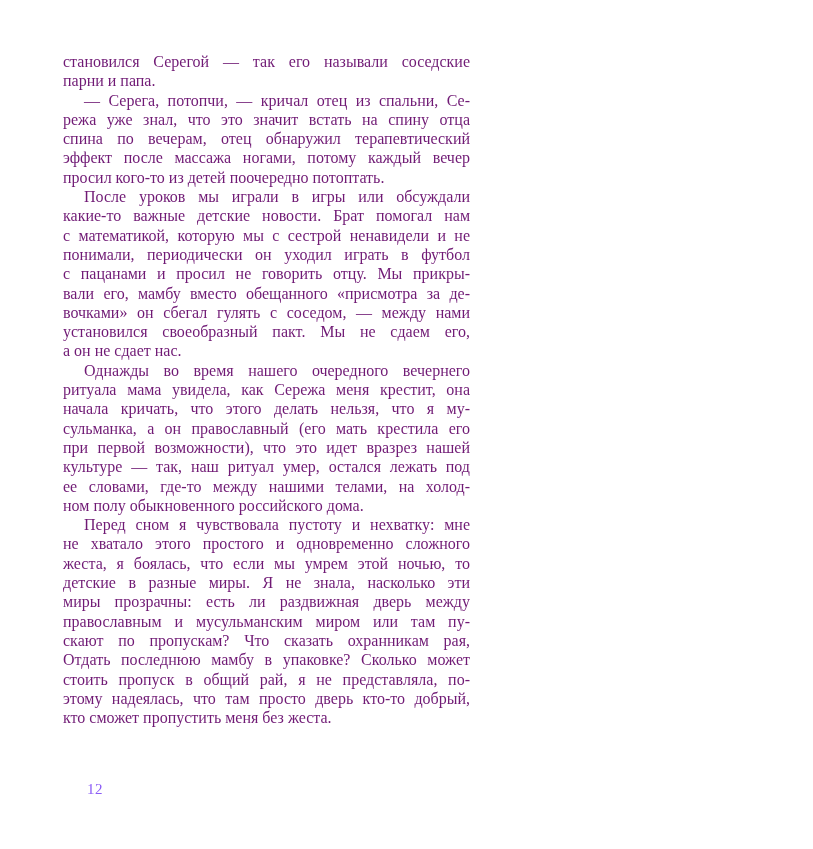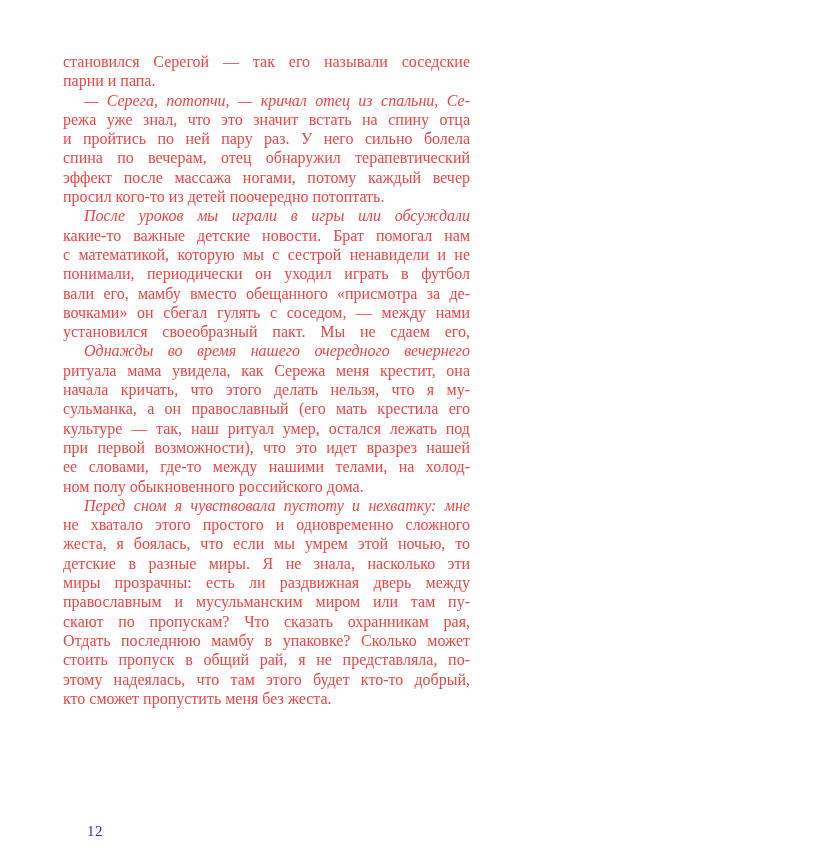--- a/index.html
+++ b/index.html
@@ -12,94 +12,94 @@
     background: #ffffff;
     position: relative;
     overflow: hidden;
     font-family: "Liberation Serif", "DejaVu Serif", serif;
   }
   .page {
     position: absolute;
     left: 63px;
     top: 52px;
     width: 407px;
-    color: #ef4444;
+    color: #701a75;
     font-size: 16px;
     line-height: 19.3px;
     -webkit-font-smoothing: antialiased;
   }
   .paragraph {
     margin: 0;
     padding: 0;
   }
   .line {
     text-align: justify;
     text-align-last: justify;
   }
   .line.last {
     text-align: right;
     text-align-last: left;
   }
   .line.indent {
     text-indent: 21px;
-    font-style: italic;
   }
   .page-number {
     position: absolute;
     left: 87px;
-    top: 822px;
-    color: #4c1d95;
+    top: 780px;
+    color: #8b5cf6;
     font-size: 15px;
     line-height: 19px;
     letter-spacing: 0.5px;
   }
 </style>
 </head>
 <body>
 
 <div class="page">
     <div class="paragraph">
       <div class="line">становился Серегой — так его называли соседские</div>
       <div class="line last">парни и папа.</div>
     </div>
     <div class="paragraph">
       <div class="line indent">— Серега, потопчи, — кричал отец из спальни, Се-</div>
       <div class="line">режа уже знал, что это значит встать на спину отца</div>
-      <div class="line">и пройтись по ней пару раз. У него сильно болела</div>
       <div class="line">спина по вечерам, отец обнаружил терапевтический</div>
       <div class="line">эффект после массажа ногами, потому каждый вечер</div>
       <div class="line last">просил кого-то из детей поочередно потоптать.</div>
     </div>
     <div class="paragraph">
       <div class="line indent">После уроков мы играли в игры или обсуждали</div>
       <div class="line">какие-то важные детские новости. Брат помогал нам</div>
       <div class="line">с математикой, которую мы с сестрой ненавидели и не</div>
       <div class="line">понимали, периодически он уходил играть в футбол</div>
+      <div class="line">с пацанами и просил не говорить отцу. Мы прикры-</div>
       <div class="line">вали его, мамбу вместо обещанного «присмотра за де-</div>
       <div class="line">вочками» он сбегал гулять с соседом, — между нами</div>
       <div class="line">установился своеобразный пакт. Мы не сдаем его,</div>
+      <div class="line last">а он не сдает нас.</div>
     </div>
     <div class="paragraph">
       <div class="line indent">Однажды во время нашего очередного вечернего</div>
       <div class="line">ритуала мама увидела, как Сережа меня крестит, она</div>
       <div class="line">начала кричать, что этого делать нельзя, что я му-</div>
       <div class="line">сульманка, а он православный (его мать крестила его</div>
+      <div class="line">при первой возможности), что это идет вразрез нашей</div>
       <div class="line">культуре — так, наш ритуал умер, остался лежать под</div>
-      <div class="line">при первой возможности), что это идет вразрез нашей</div>
       <div class="line">ее словами, где-то между нашими телами, на холод-</div>
       <div class="line last">ном полу обыкновенного российского дома.</div>
     </div>
     <div class="paragraph">
       <div class="line indent">Перед сном я чувствовала пустоту и нехватку: мне</div>
       <div class="line">не хватало этого простого и одновременно сложного</div>
       <div class="line">жеста, я боялась, что если мы умрем этой ночью, то</div>
       <div class="line">детские в разные миры. Я не знала, насколько эти</div>
       <div class="line">миры прозрачны: есть ли раздвижная дверь между</div>
       <div class="line">православным и мусульманским миром или там пу-</div>
       <div class="line">скают по пропускам? Что сказать охранникам рая,</div>
       <div class="line">Отдать последнюю мамбу в упаковке? Сколько может</div>
       <div class="line">стоить пропуск в общий рай, я не представляла, по-</div>
-      <div class="line">этому надеялась, что там этого будет кто-то добрый,</div>
+      <div class="line">этому надеялась, что там просто дверь кто-то добрый,</div>
       <div class="line last">кто сможет пропустить меня без жеста.</div>
     </div>
   </div>
 
 <div class="page-number">12</div>
 
 </body></html>

